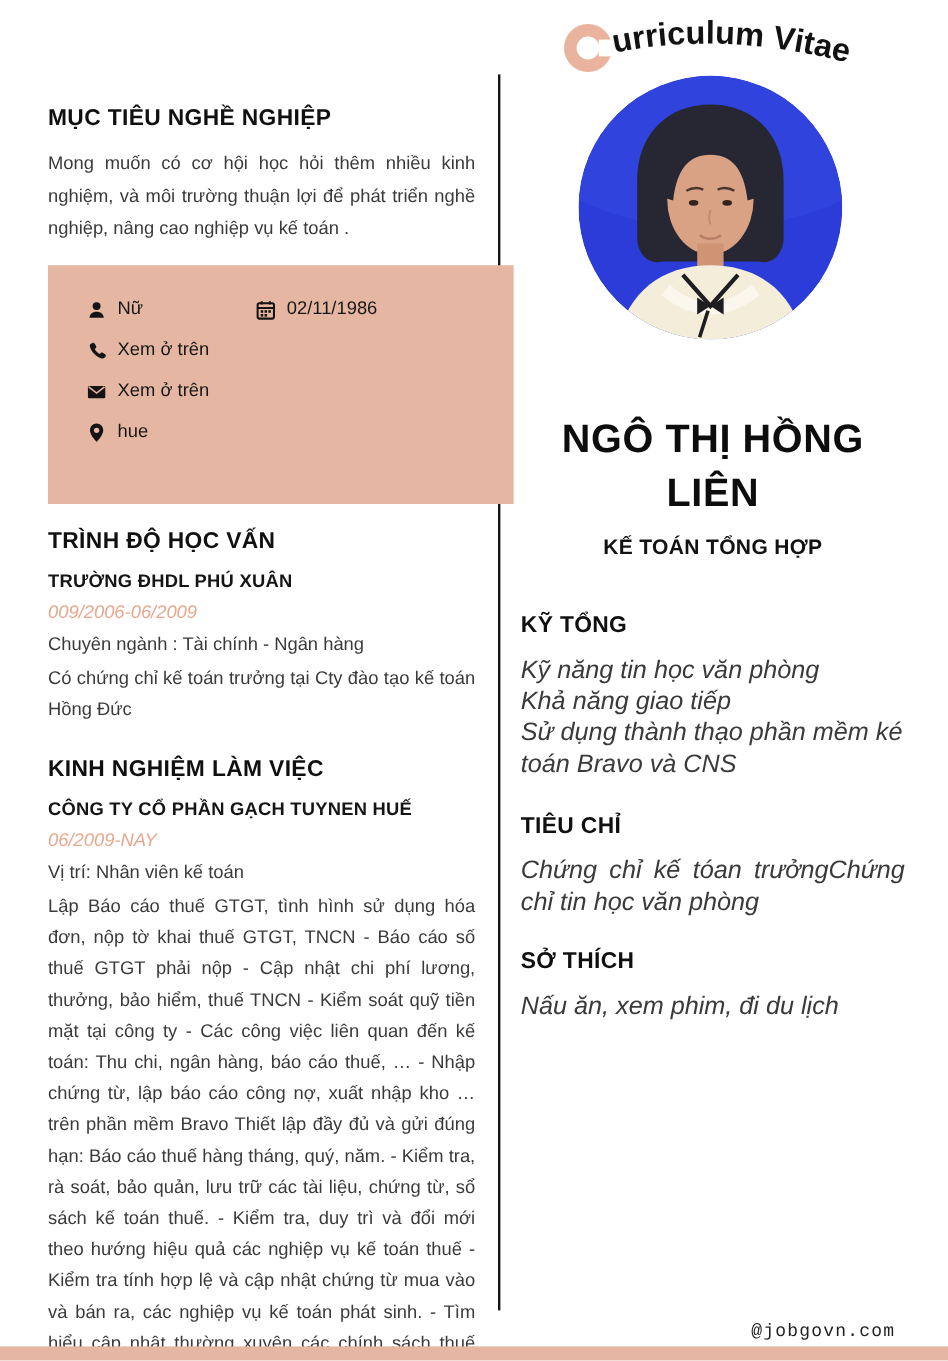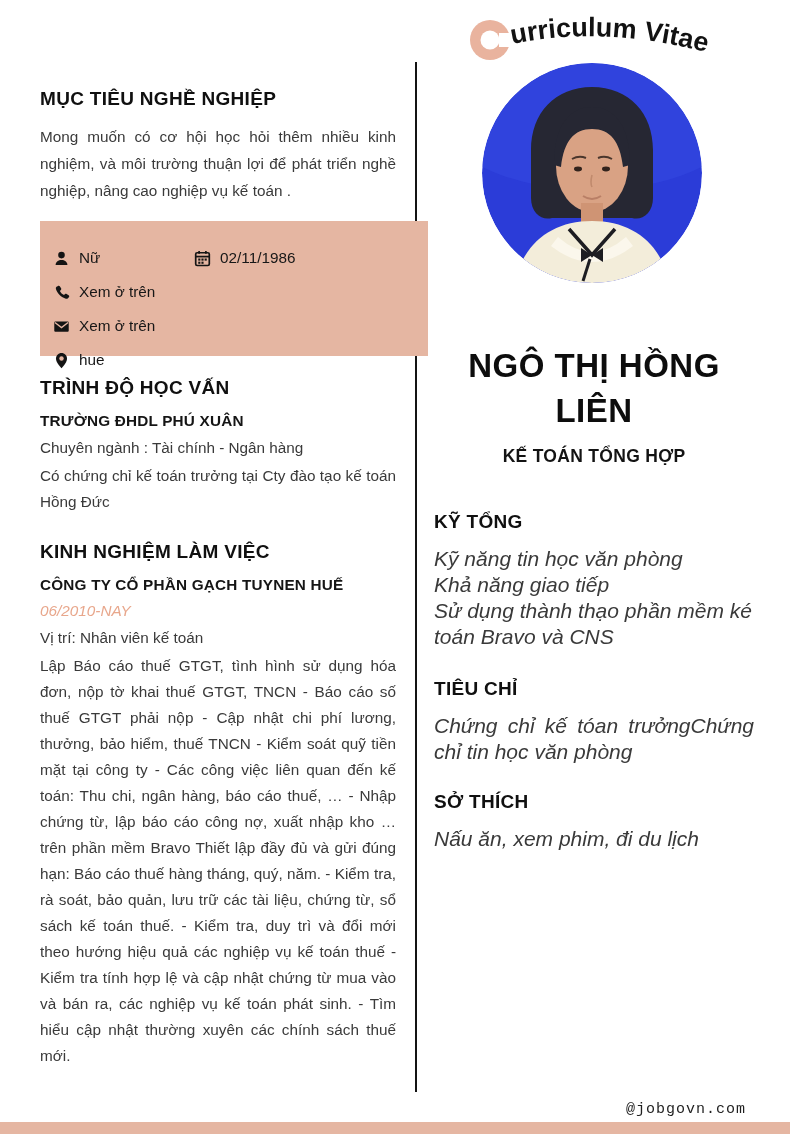--- a/index.html
+++ b/index.html
@@ -9,22 +9,22 @@
 
   
   .divider { position:absolute; left:415px; top:62px; width:2px; height:1030px; background:#141414; }
 
   
   .left-col { position:absolute; left:40px; top:88px; width:356px; color:#333; }
   h2.sec { font-size:19px; font-weight:700; color:#101010; letter-spacing:.3px; }
   .body-text { font-size:15.3px; line-height:26px; color:#3a3a3a; text-align:justify; }
   .objective-body { margin-top:13px; line-height:27px; }
 
-  .info-box { position:relative; margin-top:17px; width:388px; height:135px;
-              background:var(--accent); padding:20px 0 0 13px; z-index:3; }
+  .info-box { position:relative; margin-top:17px; width:388px; height:199px;
+              background:var(--accent); padding:20px 0 0 32px; z-index:3; }
   .info-row { display:flex; align-items:center; height:34px; font-size:15.3px; color:#171717; }
   .info-cell { display:flex; align-items:center; }
   .info-cell.first { width:141px; }
   .info-icon { width:17px; height:17px; margin-right:9px; flex:0 0 auto; }
   .info-icon svg { display:block; width:17px; height:17px; }
 
   .subhead { margin-top:13px; font-size:15.3px; font-weight:700; color:#151515; letter-spacing:.2px; }
   .period { margin-top:8px; font-size:15.3px; font-style:italic; color:#e8a78c; }
   .plain-line { margin-top:9px; font-size:15.3px; color:#3a3a3a; }
   .note { margin-top:6px; }
@@ -176,26 +176,27 @@
                 <circle cx="8" cy="6.2" r="2.1" fill="#e5b6a2"></circle>
               </svg>
           </span>
           <span>hue</span>
         </div>
       </div>
     </div>
 
     <h2 class="sec edu-title">TRÌNH ĐỘ HỌC VẤN</h2>
     <div class="subhead">TRƯỜNG ĐHDL PHÚ XUÂN</div>
+    <div class="period">009/2006-06/2009</div>
     <div class="plain-line">Chuyên ngành : Tài chính - Ngân hàng</div>
     <div class="body-text note">Có chứng chỉ kế toán trưởng tại Cty đào tạo kế toán Hồng Đức</div>
 
     <h2 class="sec exp-title">KINH NGHIỆM LÀM VIỆC</h2>
     <div class="subhead">CÔNG TY CỔ PHẦN GẠCH TUYNEN HUẾ</div>
-    <div class="period">06/2010-NAY</div>
+    <div class="period">06/2009-NAY</div>
     <div class="plain-line">Vị trí: Nhân viên kế toán</div>
     <div class="body-text details">Lập Báo cáo thuế GTGT, tình hình sử dụng hóa đơn, nộp tờ khai thuế GTGT, TNCN - Báo cáo số thuế GTGT phải nộp - Cập nhật chi phí lương, thưởng, bảo hiểm, thuế TNCN - Kiểm soát quỹ tiền mặt tại công ty - Các công việc liên quan đến kế toán: Thu chi, ngân hàng, báo cáo thuế, … - Nhập chứng từ, lập báo cáo công nợ, xuất nhập kho … trên phần mềm Bravo Thiết lập đầy đủ và gửi đúng hạn: Báo cáo thuế hàng tháng, quý, năm. - Kiểm tra, rà soát, bảo quản, lưu trữ các tài liệu, chứng từ, sổ sách kế toán thuế. - Kiểm tra, duy trì và đổi mới theo hướng hiệu quả các nghiệp vụ kế toán thuế - Kiểm tra tính hợp lệ và cập nhật chứng từ mua vào và bán ra, các nghiệp vụ kế toán phát sinh. - Tìm hiểu cập nhật thường xuyên các chính sách thuế mới.</div>
 
   </div>
 
   <div class="right-col">
     <div class="name">NGÔ THỊ HỒNG LIÊN</div>
     <div class="job-title">KẾ TOÁN TỔNG HỢP</div>
 
     <h2 class="sec r-sec">KỸ TỔNG</h2>

